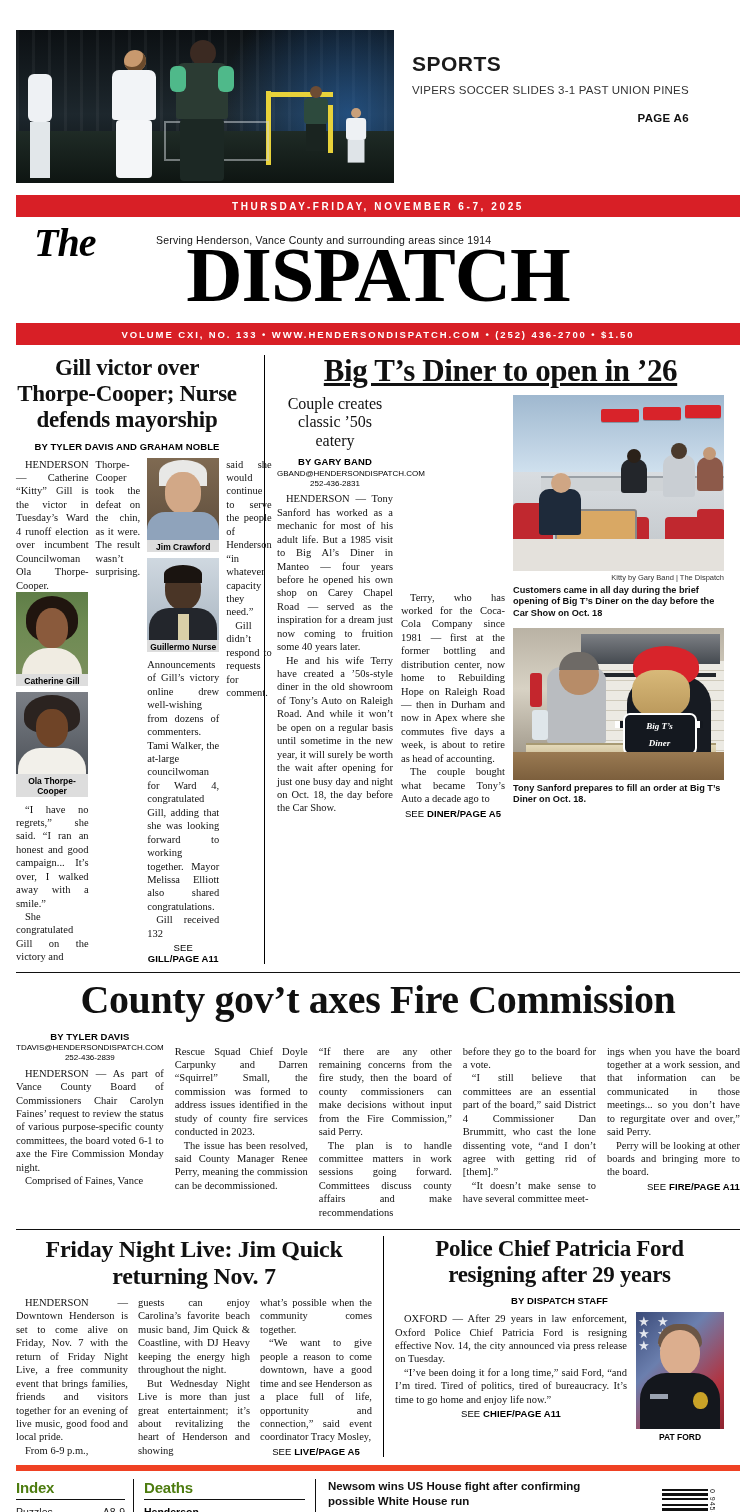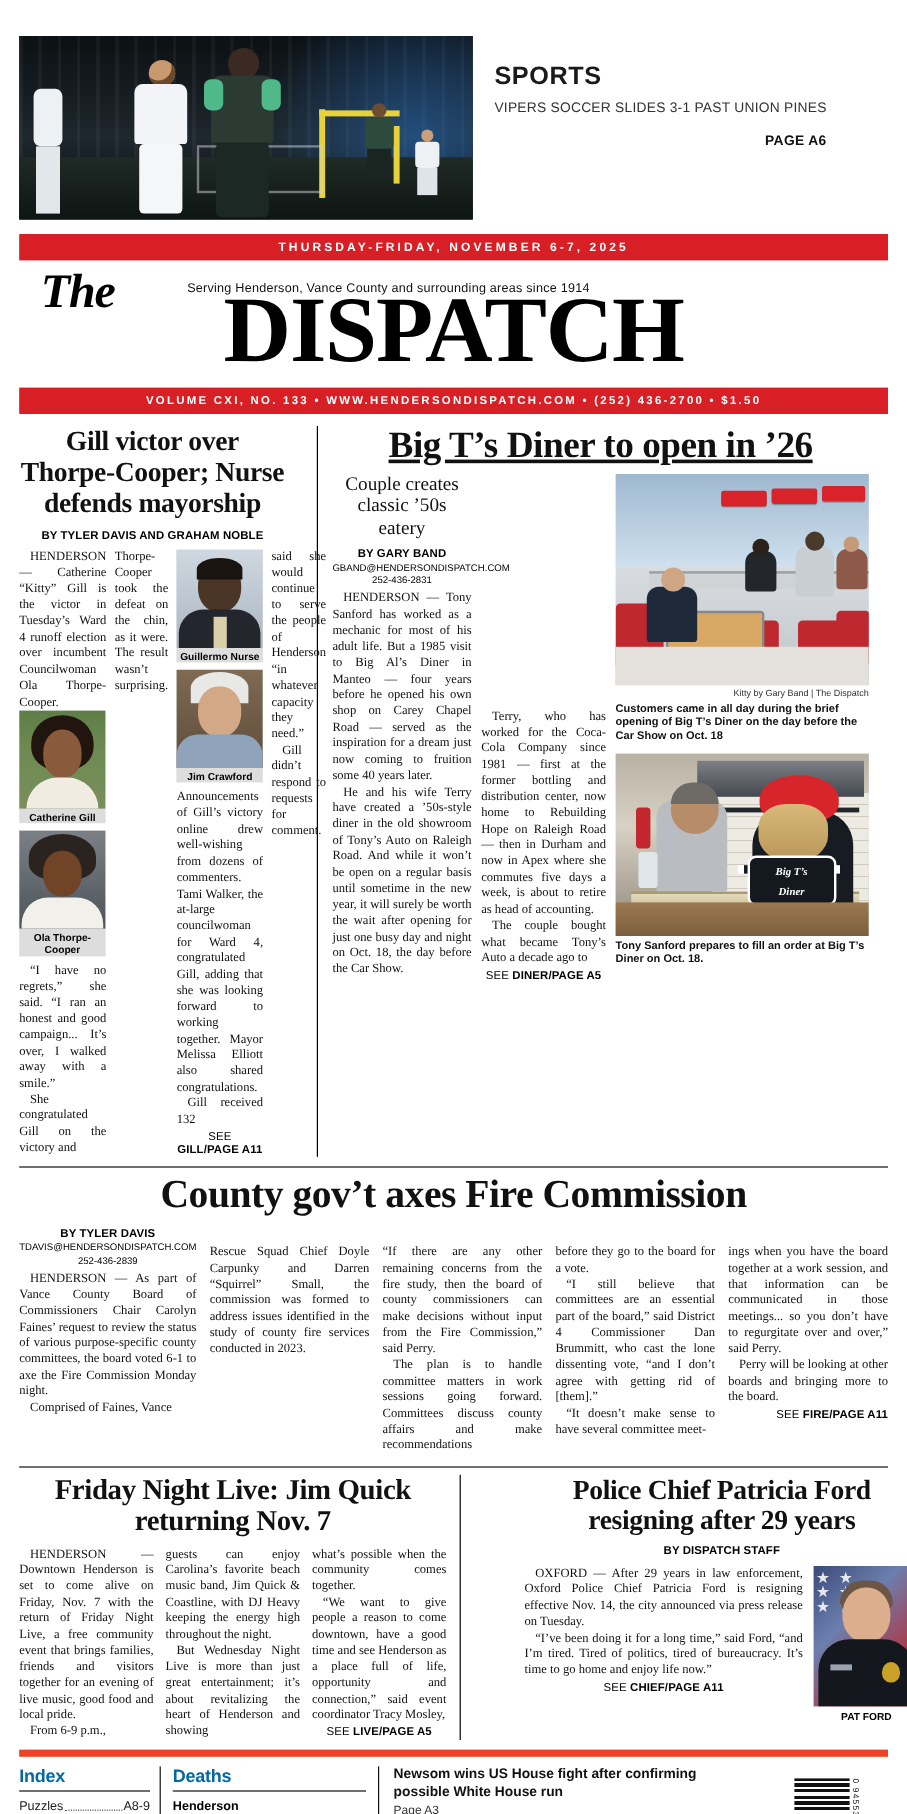--- a/index.html
+++ b/index.html
@@ -180,26 +180,26 @@
   .k-logo span{ display:block; color:#fff; font-family:"Liberation Serif",serif; font-style:italic;
     font-weight:700; font-size:9px; text-align:center; line-height:1.1; margin-top:7px;}
   .k-check{ position:absolute; right:10%; bottom:34%; width:88px; height:7px;
     background:repeating-linear-gradient(90deg,#fff 0 5px,#14181f 5px 10px);}
   .k-ext{ position:absolute; left:8%; top:30%; width:12px; height:34px; background:#c4262d; border-radius:3px;}
   .k-cup{ position:absolute; left:9%; bottom:26%; width:16px; height:30px; background:#dfe6ea; border-radius:3px;}
 
   
   .rulethick { border-top:1px solid #111; margin:8px 16px 0 16px; }
   .firesec { padding:6px 16px 0 16px; }
-  .hed-fire { font-size:33px; text-align:center; line-height:1.06; letter-spacing:-.4px;}
+  .hed-fire { font-size:40px; text-align:center; line-height:1.06; letter-spacing:-.4px;}
   .cols4 { display:flex; gap:11px; margin-top:6px;}
   .c4 { width:170px; }
 
   
-  .dualsec { display:flex; padding:6px 16px 0 16px;gap:42px; }
+  .dualsec { display:flex; padding:6px 16px 0 16px; }
   .dualL { width:368px; padding-right:11px; border-right:1px solid #000;}
   .dualR { width:340px; padding-left:11px;}
   .hed-live { font-size:24px; text-align:center; line-height:1.1; letter-spacing:-.3px;}
   .hed-chief{ font-size:23px; text-align:center; line-height:1.1; letter-spacing:-.3px;}
   .cols3 { display:flex; gap:10px; margin-top:7px;}
   .c3 { width:113px; }
   .chief-row { display:flex; gap:9px; margin-top:5px;}
   .chief-txt { width:238px;}
   .chief-mug { width:88px;}
   .ph-ford { width:88px; height:117px; position:relative; overflow:hidden;
@@ -212,21 +212,21 @@
   .ford-badge{position:absolute; right:16px; bottom:20px; width:15px; height:17px; background:#c9a227; border-radius:50% 50% 45% 45%;}
   .ford-bars{ position:absolute; left:14px; bottom:30px; width:18px; height:5px; background:#9aa2b0;}
 
   
   .orangerule { height:6px; background:#ef4123; margin:8px 16px 0 16px;}
   .botsec { display:flex; padding:8px 16px 0 16px; gap:0; }
   .bIndex { width:118px; padding-right:8px; border-right:1px solid #111;}
   .bDeaths{ width:182px; padding:0 10px; border-right:1px solid #111;}
   .bNews  { width:404px; padding-left:12px; position:relative;}
   .bhead { font-family:"Liberation Sans", sans-serif; font-weight:800; font-size:15px;
-    color:#0369a1; letter-spacing:-.2px;}
+    color:#4d7c0f; letter-spacing:-.2px;}
   .bline { border-top:1px solid #111; margin:3px 0 6px 0;}
   .idxrow { font-family:"Liberation Sans", sans-serif; font-size:10.5px; color:#222;
     display:flex; align-items:flex-end; margin-bottom:13px;}
   .idxrow .nm { white-space:nowrap;}
   .idxrow .dots { flex:1; border-bottom:1.5px dotted #555; margin:0 1px 2px 1px; }
   .idxrow .pg { white-space:nowrap;}
   .dth-city { font-family:"Liberation Sans", sans-serif; font-weight:800; font-size:10.5px; margin-bottom:2px;}
   .newsom { font-family:"Liberation Sans", sans-serif; font-weight:800; font-size:11.5px;
     line-height:1.3; color:#111; max-width:290px;}
   .newsom-pg { font-family:"Liberation Sans", sans-serif; font-size:10px; color:#333; margin-top:2px;}
@@ -334,38 +334,38 @@
 
         <div class="gcol" style="width:66px;">
           <div class="bodytxt">
             <p class="noind">Thorpe-Cooper took the defeat on the chin, as it were. The result wasn’t surprising.</p>
           </div>
         </div>
 
         <div class="gcol3">
           <div class="mug">
             <div class="mug-ph">
+                <div class="face f-craw">
+                  <div class="hair"></div>
+                  <div class="skin"></div>
+                  <div class="body"></div>
+                </div>
+              </div>
+            <div class="mug-cap">Jim Crawford</div>
+          </div>
+          <div class="mug">
+            <div class="mug-ph">
                 <div class="face f-nurse">
                   <div class="skin"></div>
                   <div class="hair"></div>
                   <div class="body"></div>
                   <div class="tie"></div>
                 </div>
               </div>
             <div class="mug-cap">Guillermo Nurse</div>
-          </div>
-          <div class="mug">
-            <div class="mug-ph">
-                <div class="face f-craw">
-                  <div class="hair"></div>
-                  <div class="skin"></div>
-                  <div class="body"></div>
-                </div>
-              </div>
-            <div class="mug-cap">Jim Crawford</div>
           </div>
           <div class="bodytxt" style="margin-top:2px;">
             <p class="noind">Announcements of Gill’s victory online drew well-wishing from dozens of commenters. Tami Walker, the at-large councilwoman for Ward 4, congratulated Gill, adding that she was looking forward to working together. Mayor Melissa Elliott also shared congratulations.</p>
             <p>Gill received 132</p>
           </div>
           <div class="seeline">
             <span>SEE </span><b>GILL/PAGE A11</b>
           </div>
         </div>
 
@@ -465,20 +465,21 @@
         <div class="mail">TDAVIS@HENDERSONDISPATCH.COM</div>
         <div class="mail">252-436-2839</div>
         <div class="bodytxt" style="margin-top:3px;">
           <p>HENDERSON — As part of Vance County Board of Commissioners Chair Carolyn Faines’ request to review the status of various purpose-specific county committees, the board voted 6-1 to axe the Fire Commission Monday night.</p>
           <p>Comprised of Faines, Vance</p>
         </div>
       </div>
       <div class="c4">
         <div class="bodytxt" style="margin-top:17px;">
           <p class="noind">Rescue Squad Chief Doyle Carpunky and Darren “Squirrel” Small, the commission was formed to address issues identified in the study of county fire services conducted in 2023.</p>
+          <p>The issue has been resolved, said County Manager Renee Perry, meaning the commission can be decommissioned.</p>
         </div>
       </div>
       <div class="c4">
         <div class="bodytxt" style="margin-top:17px;">
           <p class="noind">“If there are any other remaining concerns from the fire study, then the board of county commissioners can make decisions without input from the Fire Commission,” said Perry.</p>
           <p>The plan is to handle committee matters in work sessions going forward. Committees discuss county affairs and make recommendations</p>
         </div>
       </div>
       <div class="c4">
         <div class="bodytxt" style="margin-top:17px;">

